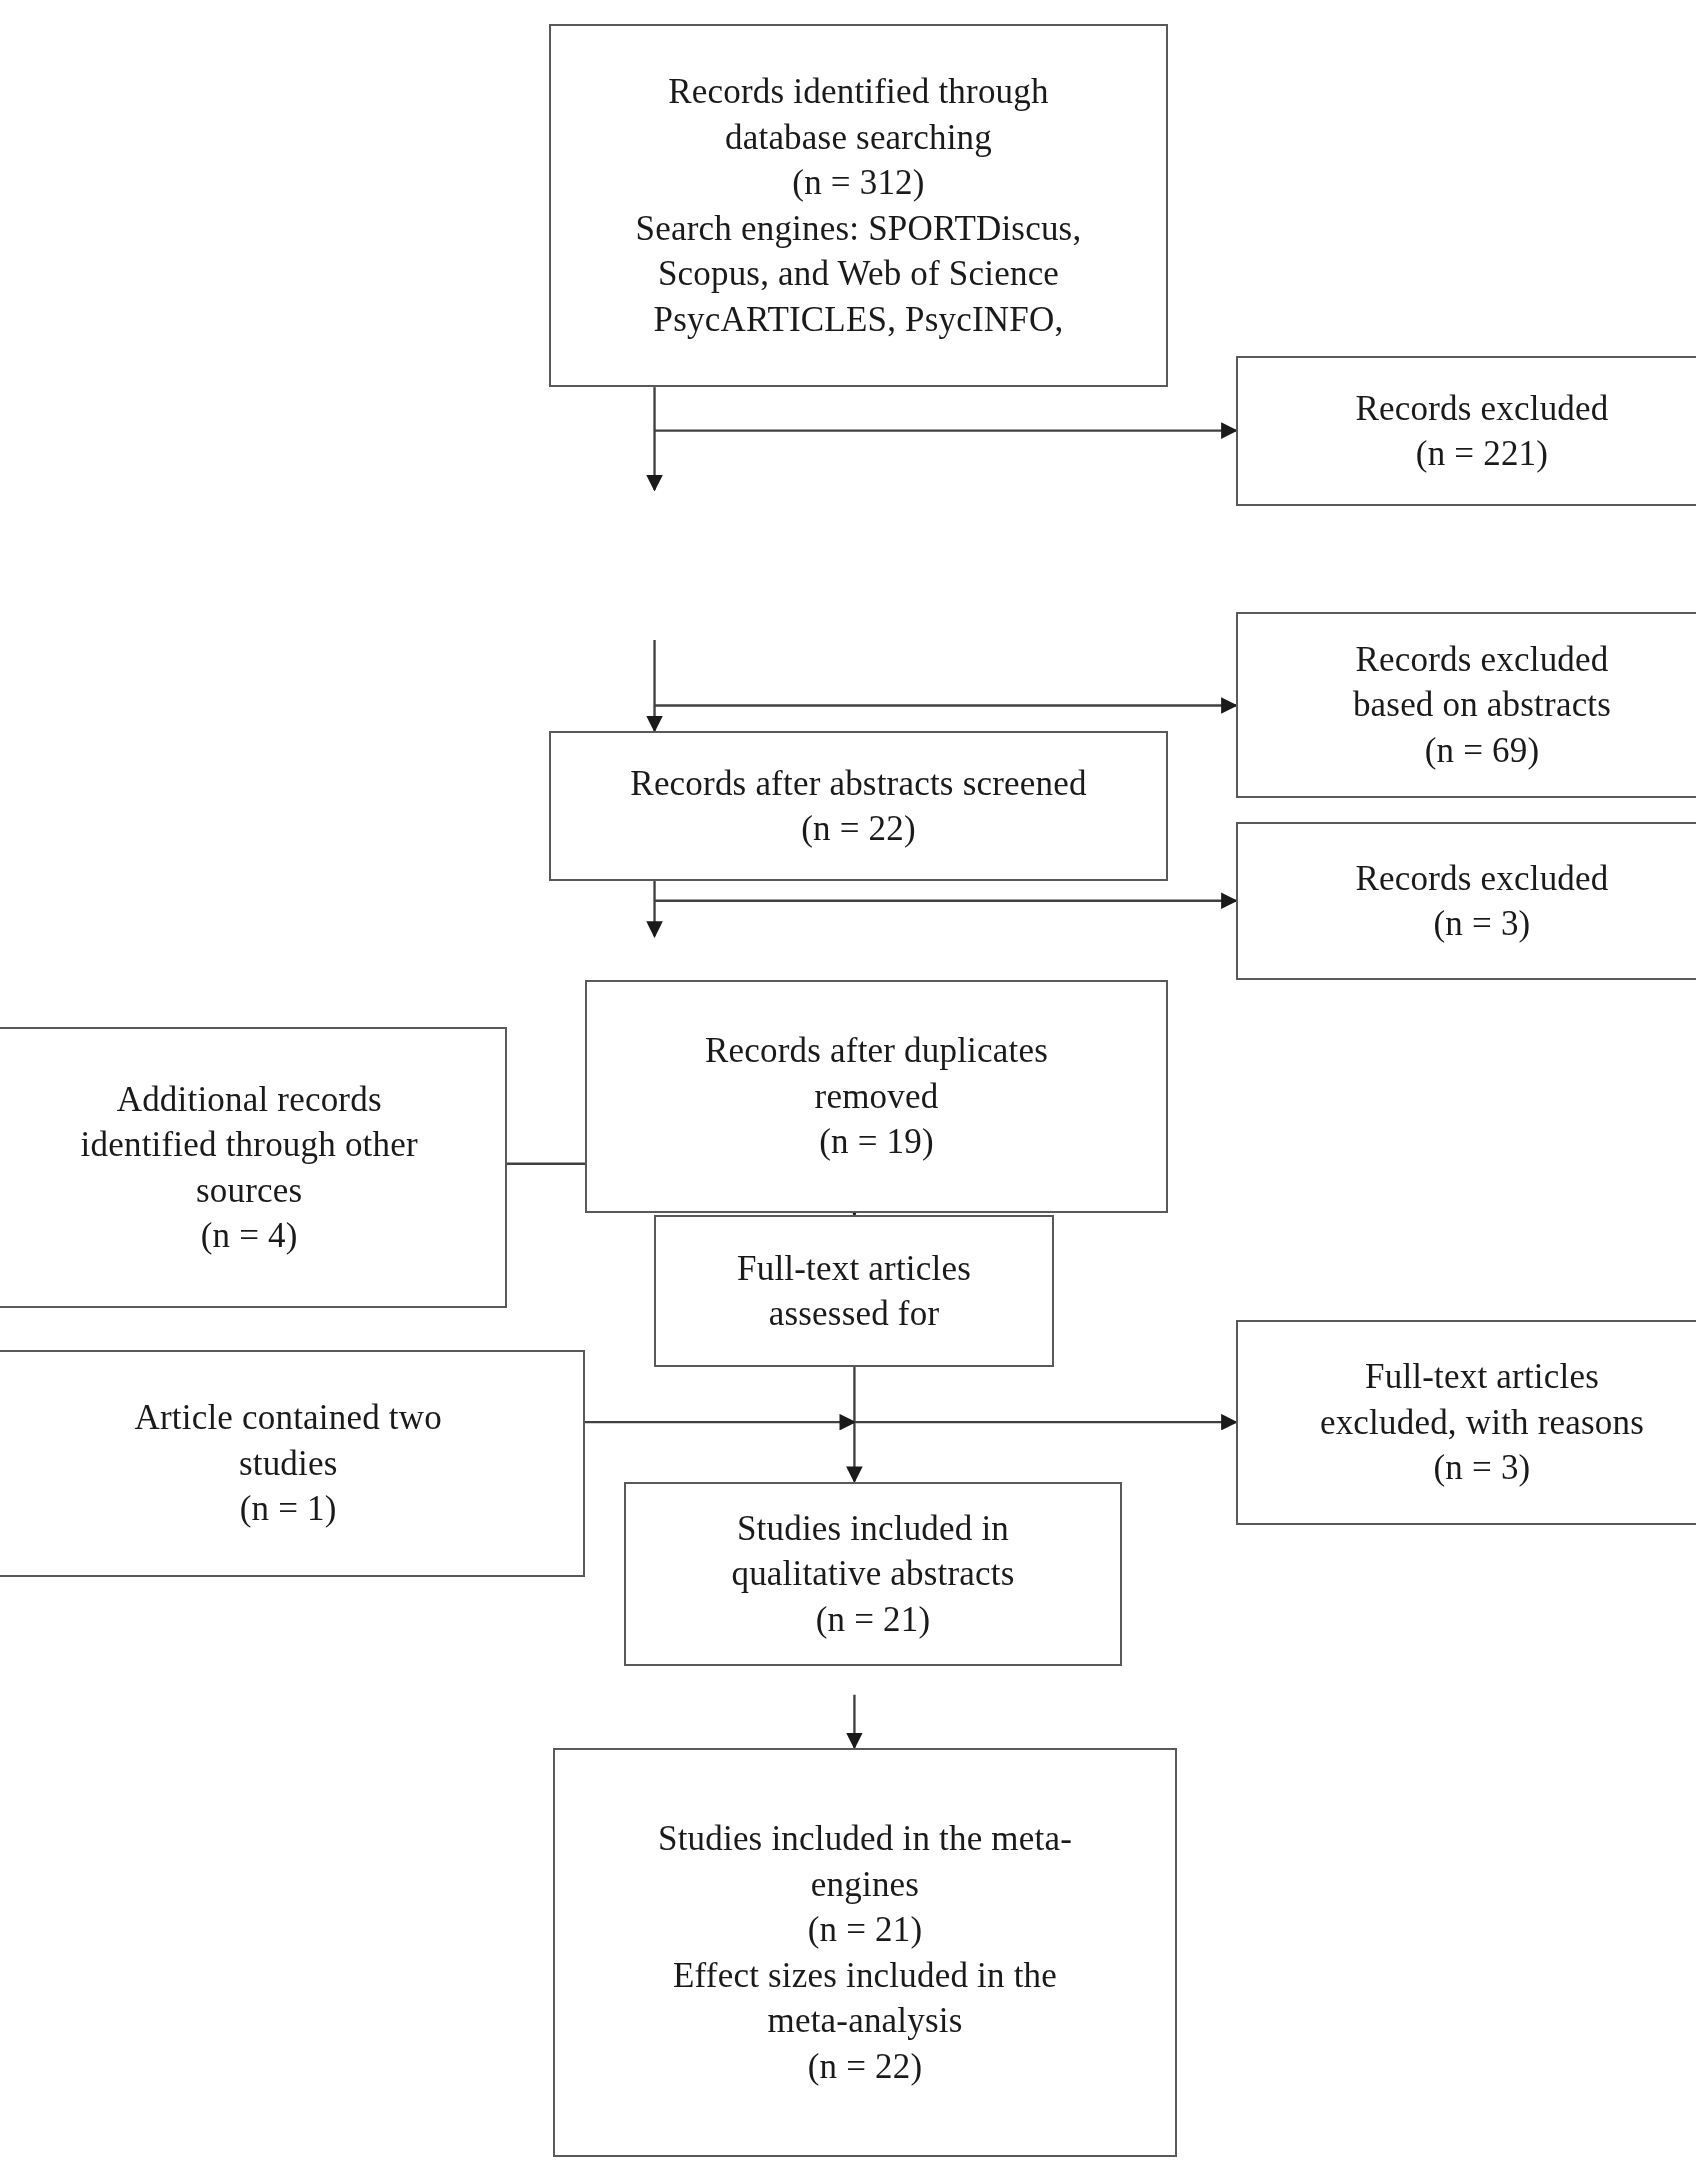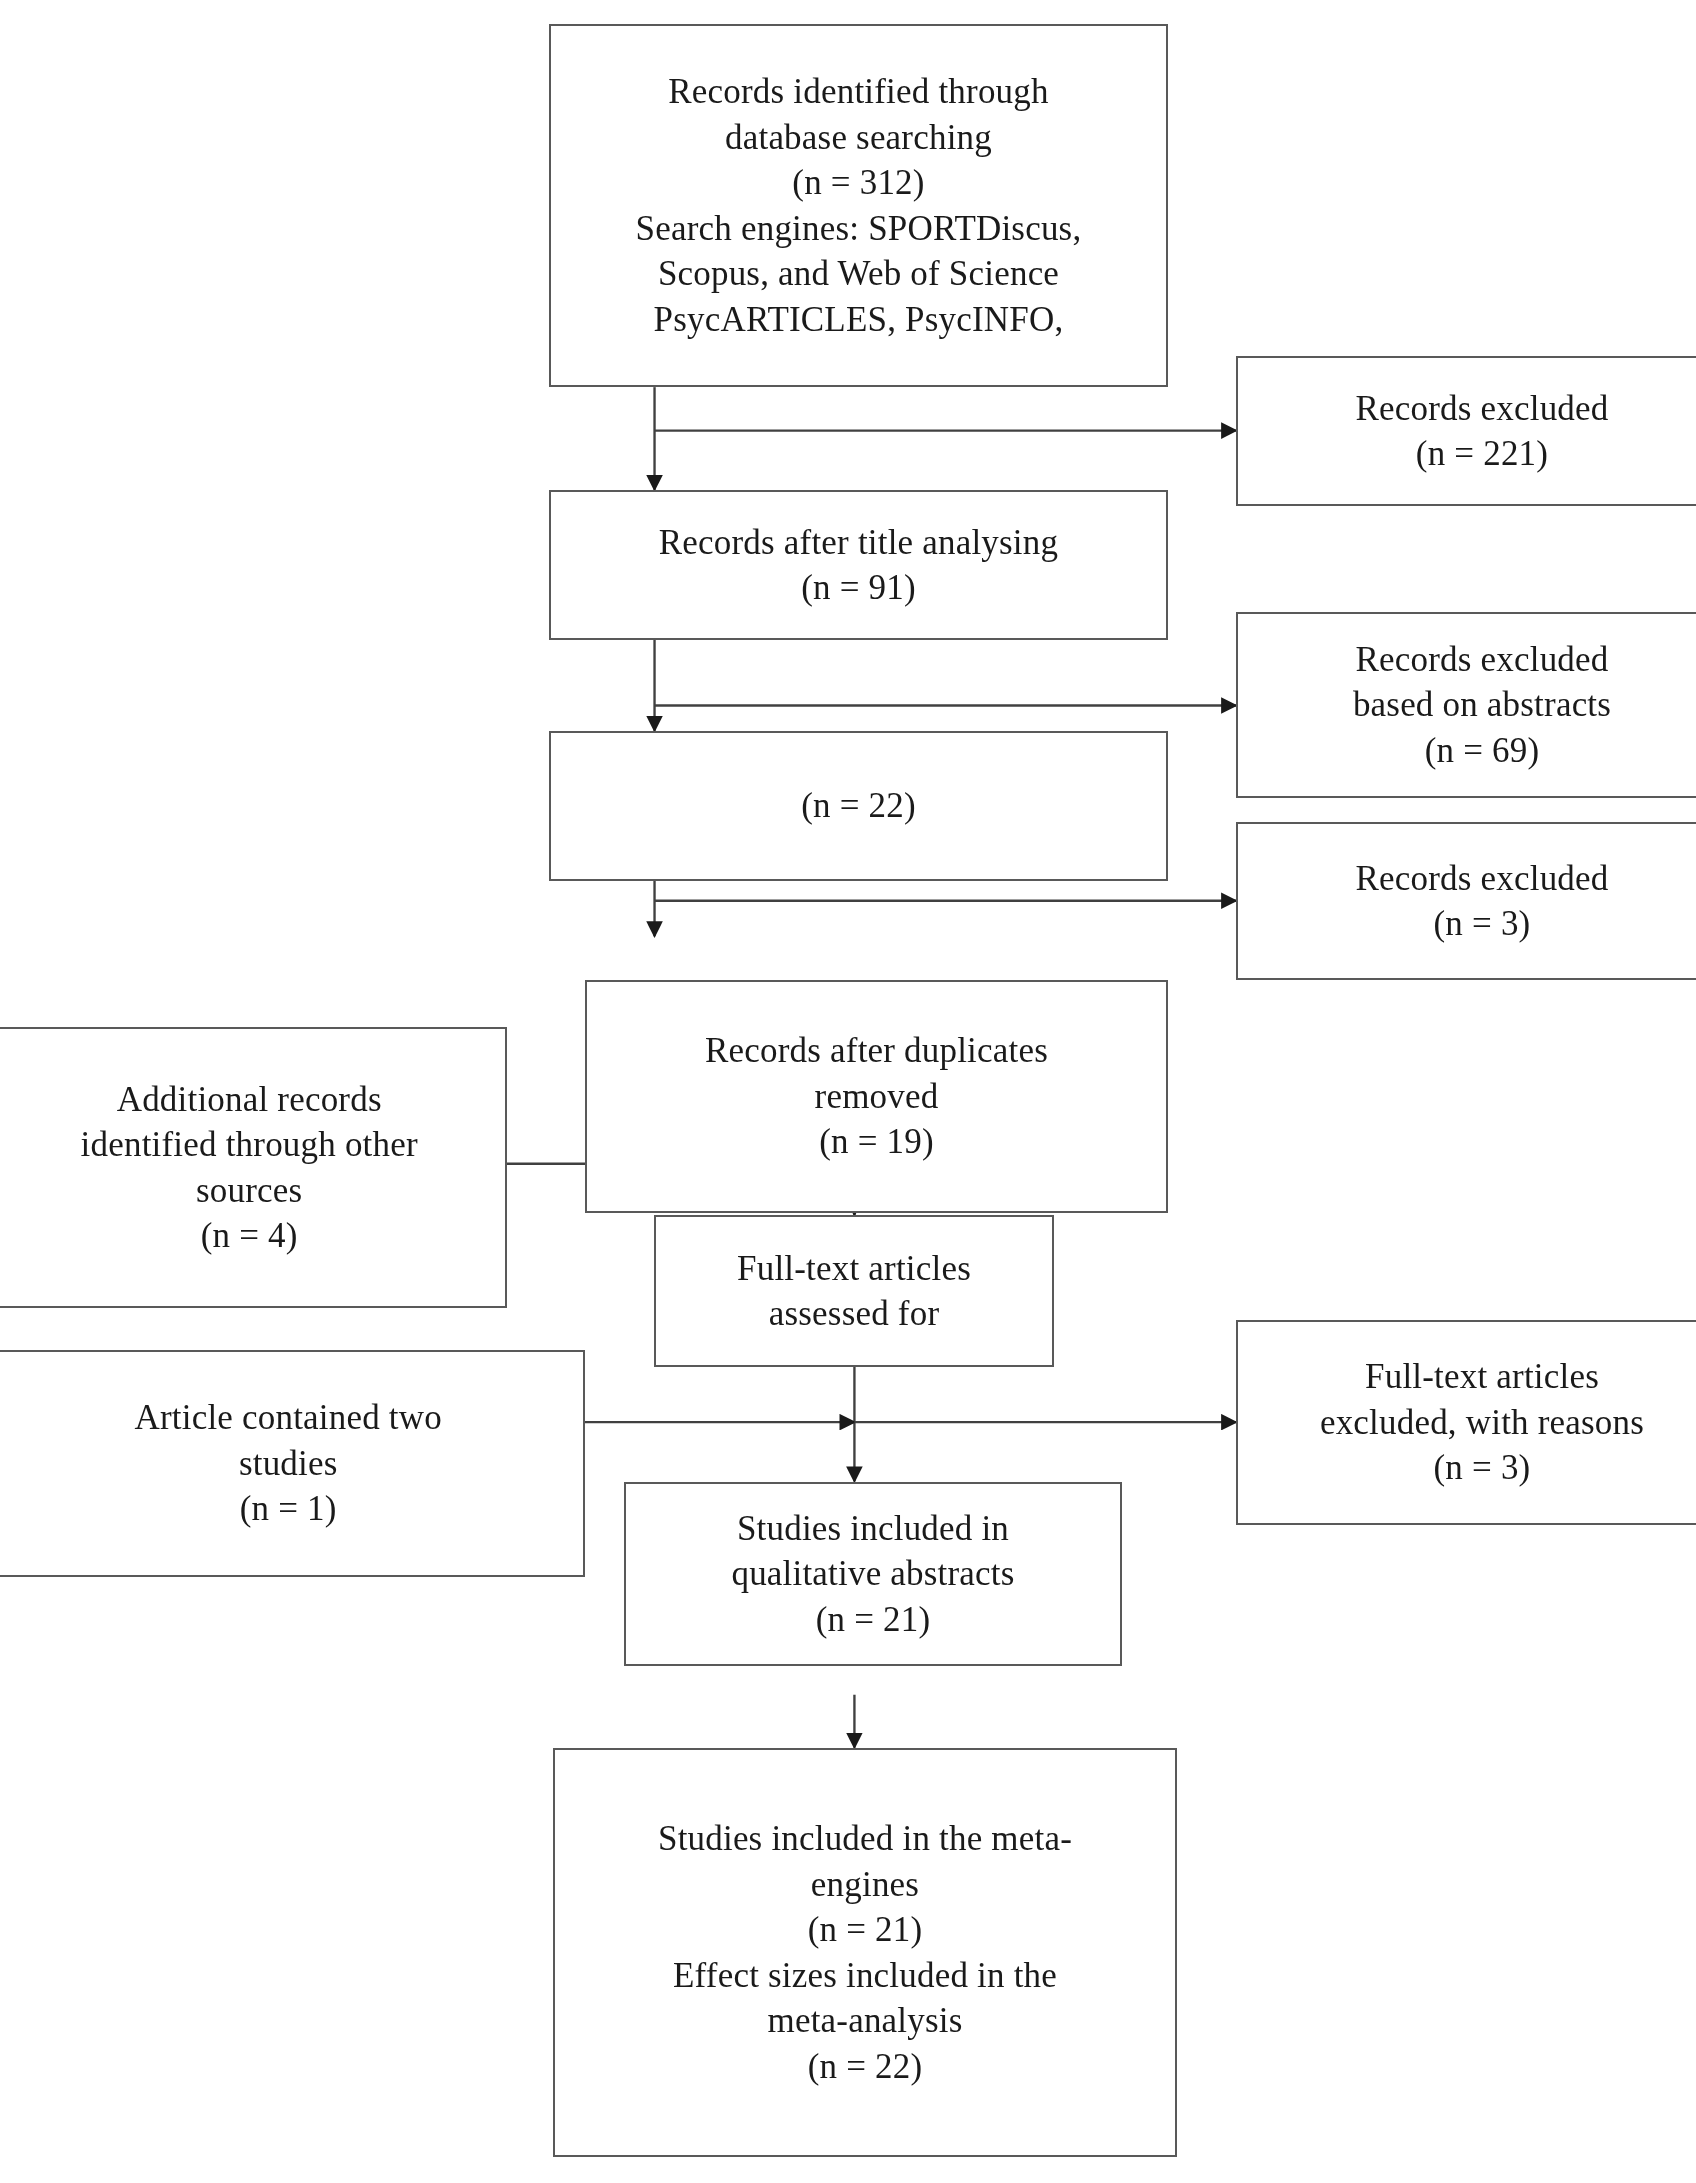--- a/index.html
+++ b/index.html
@@ -111,32 +111,29 @@
     <span class="line">Search engines: SPORTDiscus,</span>
     <span class="line">Scopus, and Web of Science</span>
     <span class="line">PsycARTICLES, PsycINFO,</span>
   </div>
 
   <div class="node clip-right" id="n-excluded-221">
     <span class="line">Records excluded</span>
     <span class="line">(n = 221)</span>
   </div>
 
-  <div class="node" id="n-title">
-    <span class="line">Records after title analysing</span>
-    <span class="line">(n = 91)</span>
-  </div>
 
   <div class="node clip-right" id="n-excluded-69">
     <span class="line">Records excluded</span>
     <span class="line">based on abstracts</span>
     <span class="line">(n = 69)</span>
   </div>
 
   <div class="node" id="n-abstracts">
+    <span class="line">Records after abstracts screened</span>
     <span class="line">(n = 22)</span>
   </div>
 
   <div class="node clip-right" id="n-excluded-3">
     <span class="line">Records excluded</span>
     <span class="line">(n = 3)</span>
   </div>
 
   <div class="node" id="n-duplicates">
     <span class="line">Records after duplicates</span>

